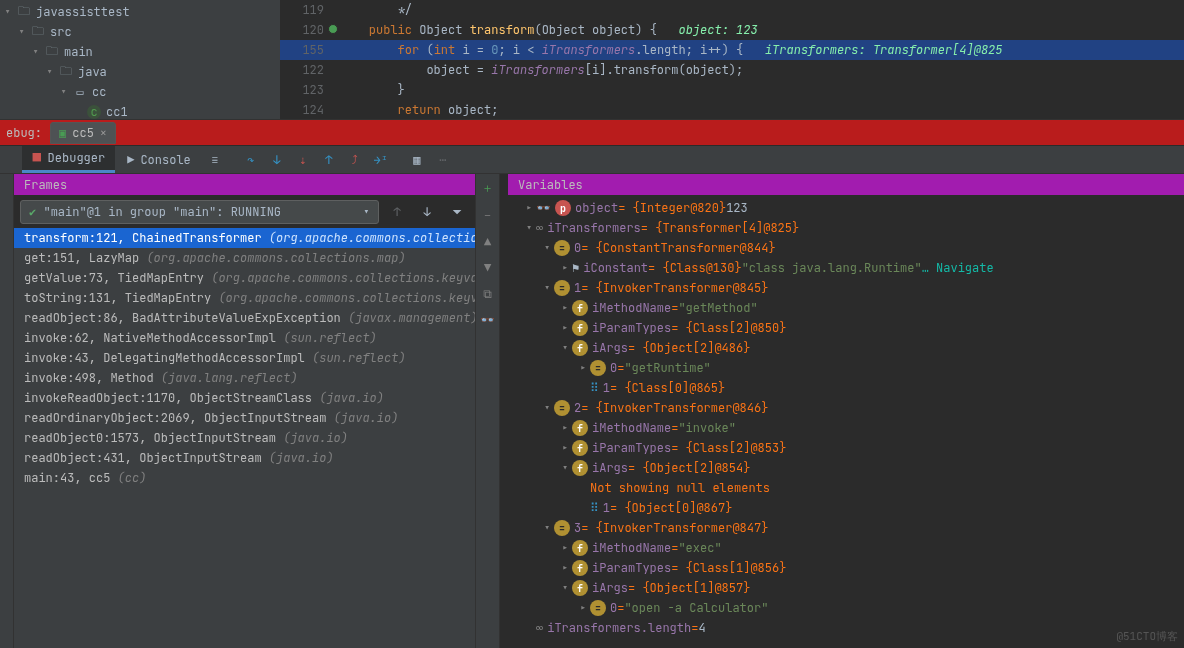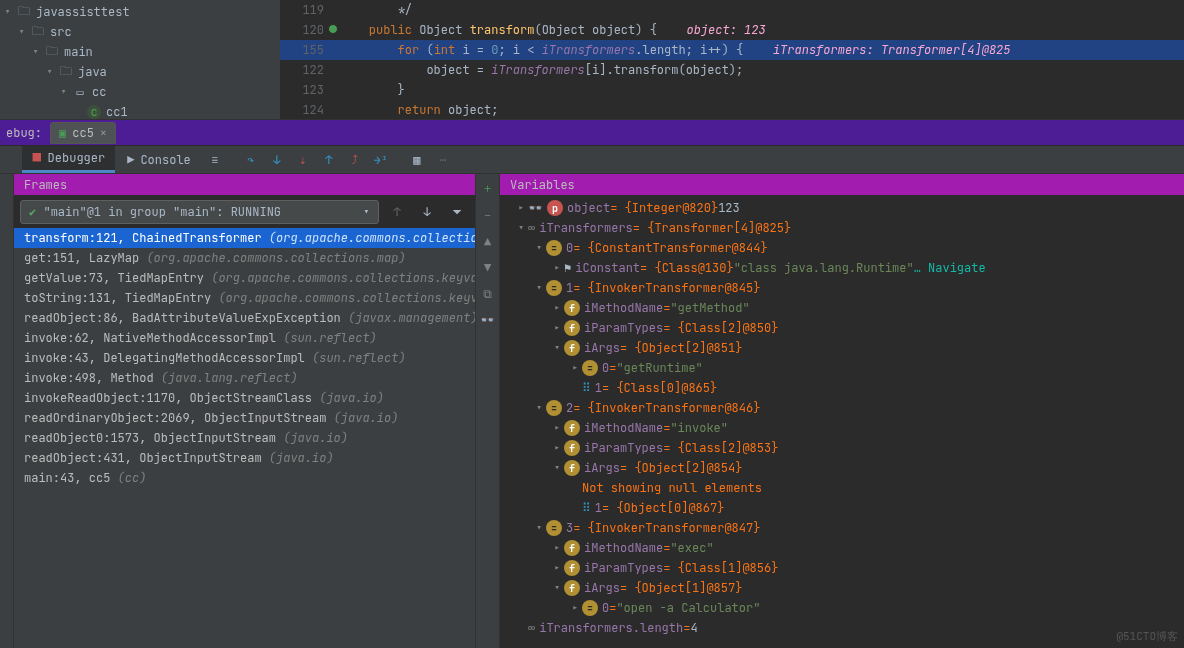--- a/index.html
+++ b/index.html
@@ -10,42 +10,42 @@
 .tree-arrow { width: 12px; color: #808080; }
 .folder-icon { width: 16px; height: 14px; display: inline-flex; align-items: center; justify-content: center; margin-right: 4px; }
 .editor { flex: 1; background: #2b2b2b; font-family: "JetBrains Mono", Consolas, monospace; font-size: 13px; line-height: 20px; }
 .code-line { display: flex; }
 .gutter { width: 60px; text-align: right; color: #606366; padding-right: 16px; position: relative; }
 .ln120 .gutter::after { content:""; position:absolute; right:2px; top:4px; width:8px; height:8px; border-radius:50%; background:#499c54; border:1px solid #2b2b2b; }
 .ln121 { background: #214283; }
 .ln121 .gutter { background:#214283; }
 .code { white-space: pre; }
 .kw { color: #cc7832; } .typ { color: #a9b7c6; } .fn { color: #ffc66d; }
-.field { color: #9876aa; font-style: italic; } .num { color: #6897bb; } .cmt { color: #f9a8d4; font-style: italic; margin-left: 8px; }
-.debug-bar { height: 26px; background: #4c1d95; border-top: 1px solid #323232; display: flex; align-items: center; padding: 0 6px; color: #bbbbbb; text-align: right; }
+.field { color: #9876aa; font-style: italic; } .num { color: #6897bb; } .cmt { color: #86efac; font-style: italic; }
+.debug-bar { height: 26px; background: #b91c1c; border-top: 1px solid #323232; display: flex; align-items: center; padding: 0 6px; color: #bbbbbb; text-align: right; }
 .debug-bar .tab { background: #4e5254; border: 1px solid #555; border-radius: 3px 3px 0 0; padding: 2px 8px; display: flex; align-items: center; gap: 6px; margin-left: 8px; }
 .tool-row { height: 28px; background: #3c3f41; border-top: 1px solid #2b2b2b; display: flex; align-items: center; padding: 0 6px; gap: 2px; }
 .tool-btn { width: 24px; height: 22px; display: inline-flex; align-items: center; justify-content: center; color: #a9b7c6; }
 .tab-btn { padding: 4px 10px; display:flex; align-items:center; gap:6px; }
 .tab-btn.active { border-bottom: 3px solid #4a88c7; background: #2d2f30; }
 .panels { flex: 1; display: flex; background: #2b2b2b; border-top: 1px solid #323232; overflow: hidden; }
 .left-col { width: 14px; background: #3c3f41; border-right:1px solid #323232; }
 .frames-panel { width: 462px; display: flex; flex-direction: column; border-right: 1px solid #323232; }
 .panel-header { height: 22px; background: #a21caf; padding: 3px 10px; color: #bbbbbb; border-bottom:1px solid #2b2b2b; }
 .thread-row { display: flex; align-items: center; padding: 4px 6px; gap: 6px; }
 .thread-select { flex: 1; background: #45494a; border: 1px solid #5e6060; height: 24px; display: flex; align-items: center; padding: 0 8px; border-radius: 3px; justify-content: space-between; }
 .frame-list { flex: 1; overflow: hidden; background:#3c3f41; }
 .frame-row { padding: 2px 10px; white-space: nowrap; color: #808080; }
 .frame-row .m { color: #bbbbbb; }
 .frame-row.sel { background: #1a65d1; color: #fff; }
 .frame-row.sel .m { color: #fff; }
 .frame-row.sel .p { color: #cde3ff; font-style: italic; }
 .frame-row .p { font-style: italic; }
 .mid-col { width: 24px; background:#3c3f41; border-right:1px solid #323232; display:flex; flex-direction:column; align-items:center; padding-top:6px; gap:10px; color:#808080; }
-.vars-panel { flex: 1; display: flex; flex-direction: column; overflow:hidden; }
+.vars-panel { flex: 1; display: flex; flex-direction: column; overflow:hidden;padding-left:8px; }
 .vars-tree { flex: 1; overflow: auto; padding: 2px 0; }
 .var-row { display: flex; align-items: center; height: 20px; white-space: nowrap; }
 .indent { display:inline-block; }
 .exp { width: 14px; color: #808080; text-align:center; }
 .vicon { width: 16px; height: 16px; border-radius: 50%; display: inline-flex; align-items: center; justify-content: center; font-size: 10px; font-weight: bold; margin-right: 4px; }
 .vp { background: #c75450; color:#fff; } .vf { background: #b09032; color:#fff; } .ve { background: #b09032; color:#2b2b2b; }
 .glasses { color:#808080; margin-right:4px; }
 .vname { color: #9876aa; } .vval { color: #f97316; }
 .vstr { color: #6a8759; } .vnum { color:#a9b7c6; }
 .link { color: #14b8a6; }
@@ -258,21 +258,21 @@
           <span class="exp">▸</span>
           <span class="vicon vf">f</span>
           <span class="vname">iParamTypes</span>
           <span class="vval"> = {Class[2]@850}</span>
         </div>
         <div class="var-row">
           <span class="indent" style="width:50px"></span>
           <span class="exp">▾</span>
           <span class="vicon vf">f</span>
           <span class="vname">iArgs</span>
-          <span class="vval"> = {Object[2]@851}</span>
+          <span class="vval"> = {Object[2]@486}</span>
         </div>
         <div class="var-row">
           <span class="indent" style="width:68px"></span>
           <span class="exp">▸</span>
           <span class="vicon ve">=</span>
           <span class="vname">0</span>
           <span class="vval"> = </span>
           <span class="vstr">"getRuntime"</span>
         </div>
         <div class="var-row">

